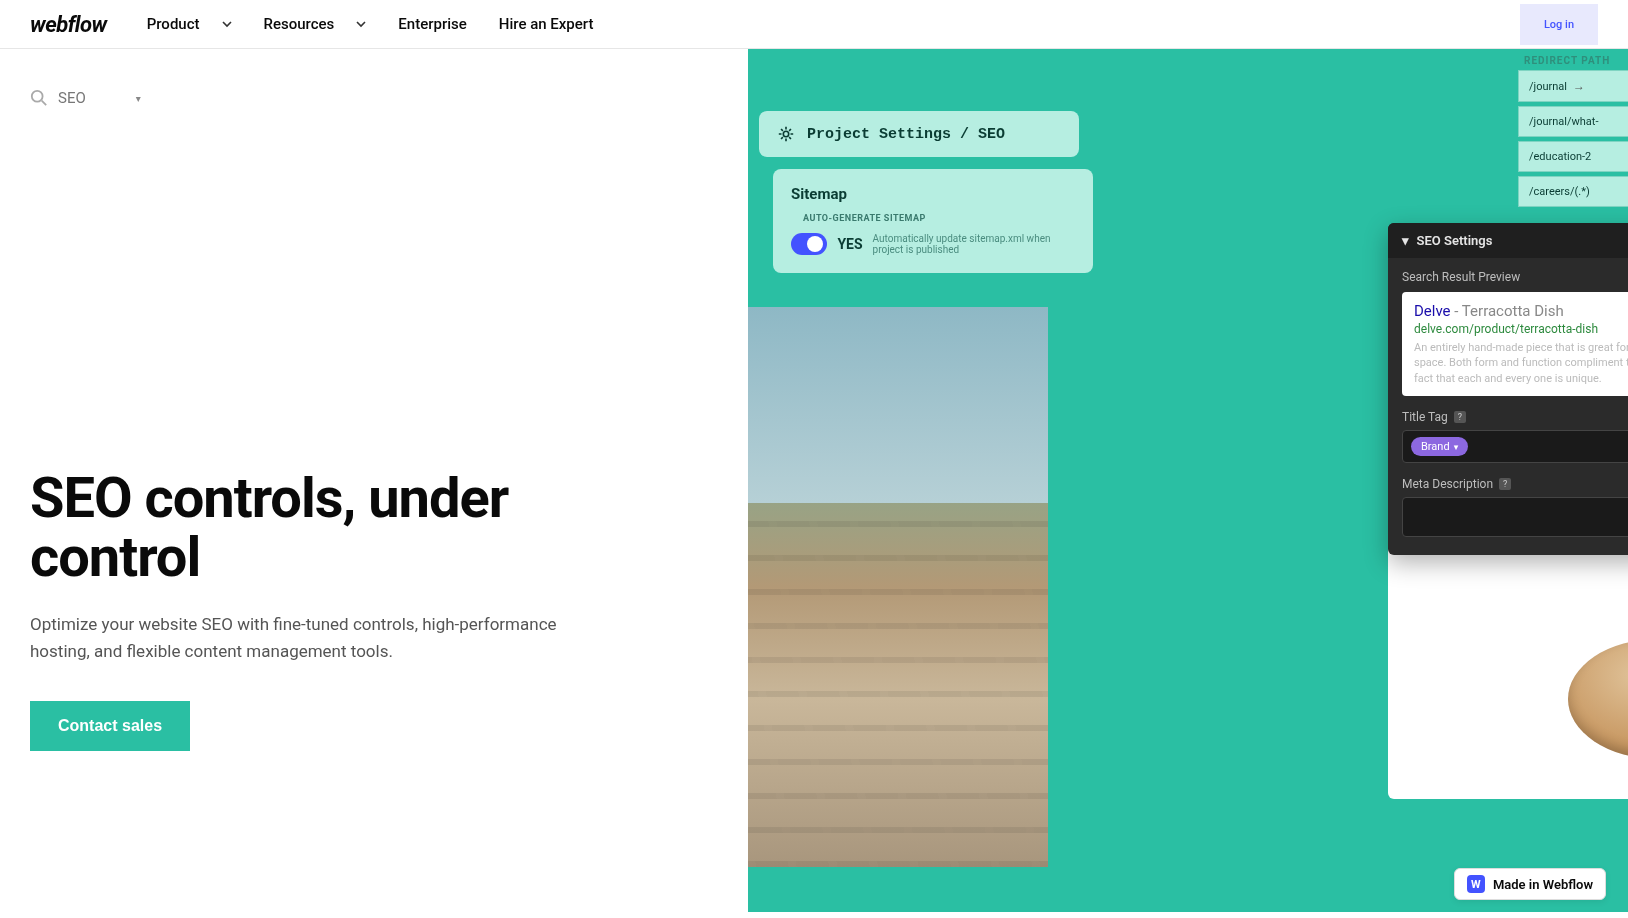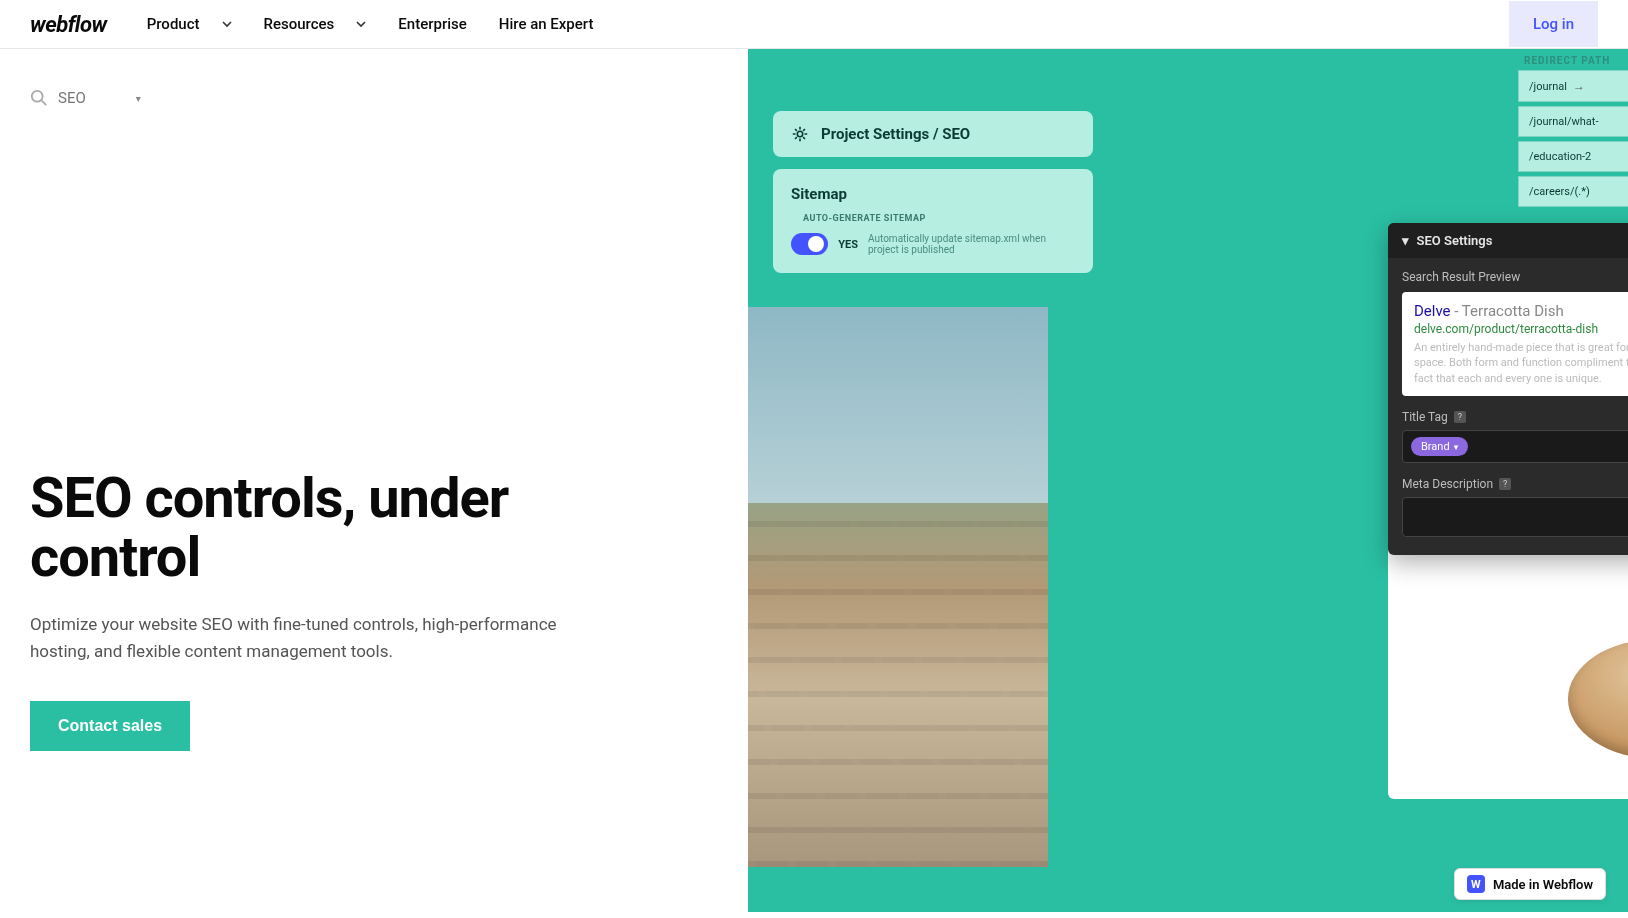--- a/index.html
+++ b/index.html
@@ -5,51 +5,51 @@
 * { margin: 0; padding: 0; box-sizing: border-box; }
 body { font-family: -apple-system, BlinkMacSystemFont, "Segoe UI", Roboto, Helvetica, Arial, sans-serif; color: #0a0a0a; background: #fff; width: 1628px; height: 918px; overflow: hidden; position: relative; }
 
 
 .header { height: 49px; border-bottom: 1px solid #e6e6e6; display: flex; align-items: center; padding: 0 30px; background: #fff; position: relative; z-index: 10; }
 .logo { font-weight: 700; font-size: 22px; letter-spacing: -0.5px; margin-right: 40px; font-style: italic; }
 .nav { display: flex; gap: 32px; align-items: center; }
 .nav-item { font-size: 15px; font-weight: 500; display: flex; align-items: center; gap: 22px; cursor: pointer; }
 .chevron { width: 10px; height: 10px; }
 .header-right { margin-left: auto; display: flex; align-items: center; gap: 0; }
-.login { background: #e8e9fd; color: #4353ff; padding: 14px 24px; font-size: 15px; font-weight: 500; cursor: pointer; }
+.login { background: #e8e9fd; color: #4353ff; padding: 14px 24px; font-size: 11px; font-weight: 500; cursor: pointer; }
 .cta { background: #4353ff; color: #fff; padding: 14px 24px; font-size: 15px; font-weight: 600; cursor: pointer; }
 .cta .light { font-weight: 400; opacity: 0.9; }
 
 
 .main { display: flex; height: calc(918px - 55px); }
 .left { width: 748px; padding: 40px 30px 0 30px; position: relative; }
 .crumb { display: flex; align-items: center; gap: 10px; color: #777; font-size: 15px; }
 .crumb .search-icon { width: 18px; height: 18px; opacity: 0.5; }
 .crumb .tri { font-size: 10px; color: #888; margin-left: 40px; }
 .hero { position: absolute; top: 420px; left: 30px; right: 60px; }
 .hero h1 { font-size: 56px; font-weight: 700; line-height: 1.05; letter-spacing: -1px; margin-bottom: 24px; }
 .hero p { font-size: 17px; line-height: 1.6; color: #555; max-width: 540px; margin-bottom: 36px; }
 .contact-btn { background: #2abfa3; color: #fff; padding: 16px 28px; font-size: 16px; font-weight: 600; border: none; cursor: pointer; }
 
 
 .right { flex: 1; background: #2abfa3; position: relative; overflow: hidden; }
 
 
-.ps-card { position: absolute; top: 62px; left: 25px; width: 320px; background: #b6eee1; border-radius: 8px; padding: 14px 18px; display: flex; align-items: center; gap: 12px; }
+.ps-card { position: absolute; top: 62px; left: 11px; width: 320px; background: #b6eee1; border-radius: 8px; padding: 14px 18px; display: flex; align-items: center; gap: 12px; font-family: Liberation Mono, monospace; }
 .ps-card .gear { width: 18px; height: 18px; }
 .ps-card span { font-weight: 700; font-size: 15px; color: #0a3c33; }
 
 
 .sm-card { position: absolute; top: 120px; left: 25px; width: 320px; background: #b6eee1; border-radius: 8px; padding: 16px 18px 18px; }
 .sm-card h4 { font-size: 15px; font-weight: 700; color: #0a3c33; margin-bottom: 10px; }
 .sm-sub { font-size: 9px; font-weight: 700; letter-spacing: 0.5px; color: #3a7a6e; margin-bottom: 10px; margin-left: 12px; }
 .sm-row { display: flex; align-items: center; gap: 10px; }
 .toggle { width: 48px; height: 22px; background:#4353ff; border-radius: 11px; position: relative;}
 .toggle .knob { width: 16px; height: 16px; background:#fff; border-radius:50%; position:absolute; top:3px; right:4px;}
-.toggle-label { font-size:11px; font-weight:700; color:#0a3c33; }
+.toggle-label { font-size:14px; font-weight:700; color:#0a3c33; }
 .sm-desc { font-size: 10px; color:#4a8c7f; }
 
 
 .city { position: absolute; top: 258px; left: 0; width: 300px; height: 560px; background: linear-gradient(to bottom, #9fc3cc 0%, #9fc3cc 30%, #8fa68a 30%, #b39976 50%, #c9b79a 70%, #a8967d 100%); }
 .city::before { content:""; position:absolute; inset:0; background:
   repeating-linear-gradient(80deg, rgba(255,255,255,0.15) 0 8px, transparent 8px 40px),
   repeating-linear-gradient(0deg, rgba(0,0,0,0.08) 0 6px, transparent 6px 34px);
   mix-blend-mode: multiply; top:35%;}
 .city .sky { position:absolute; top:0; left:0; right:0; height:35%; background: linear-gradient(#8eb8c5,#b6d0d6);}
 

